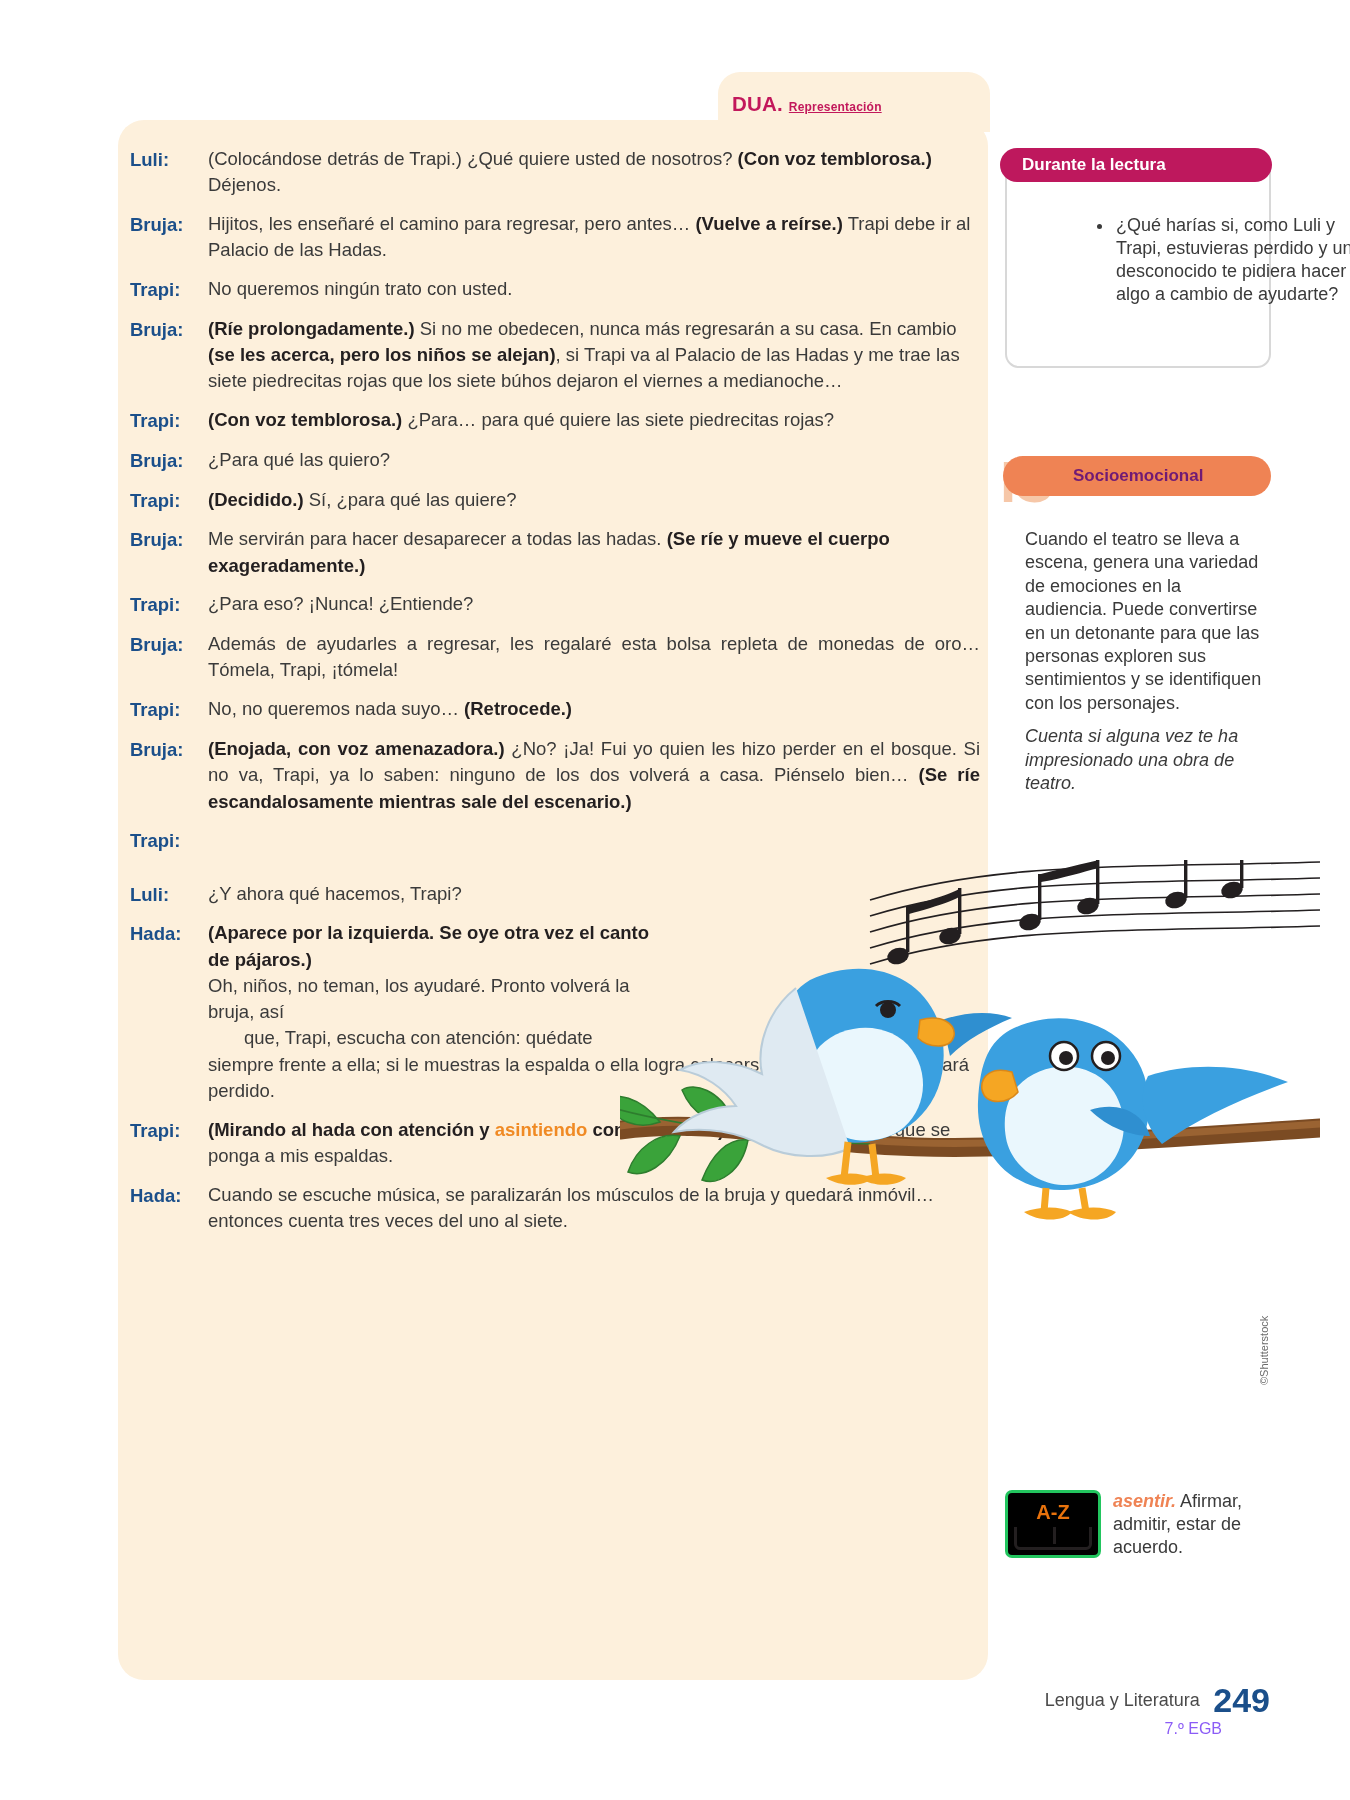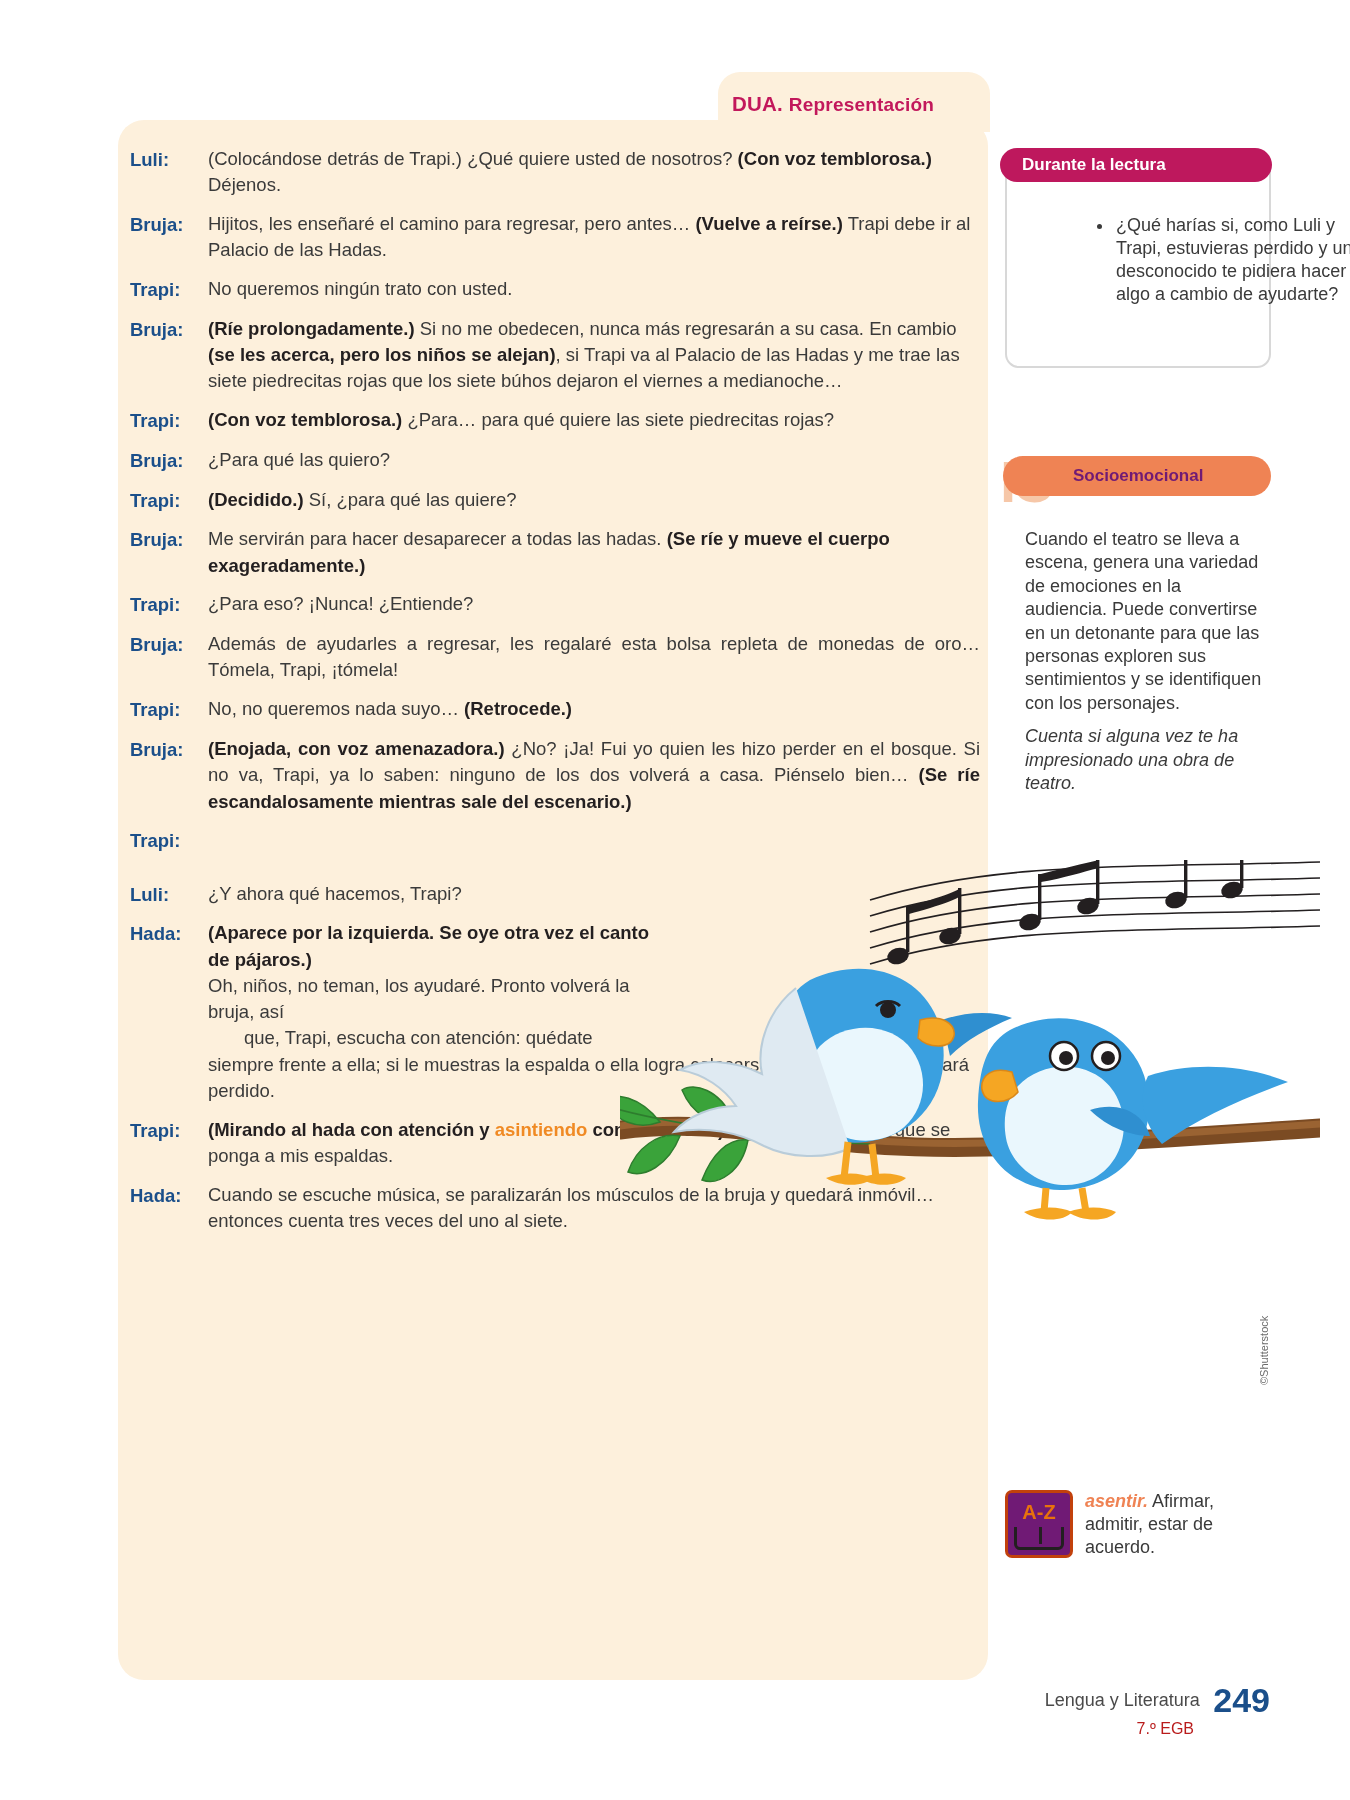--- a/index.html
+++ b/index.html
@@ -16,21 +16,21 @@
     background:#fdf0dc;border-radius:26px;
   }
   #dua-tab{
     position:absolute;left:718px;top:72px;width:272px;height:60px;
     background:#fdf0dc;border-radius:22px 22px 0 0;
   }
   #dua-label{
     position:absolute;left:732px;top:92px;width:255px;
     font-size:20.5px;color:#c2185b;font-weight:bold;letter-spacing:.2px;
   }
-  #dua-label .sub{font-size:19px;font-weight:bold;}
+  #dua-label .sub{font-size:12px;font-weight:bold;text-decoration:underline;}
   
   #dialogue{
     position:absolute;left:130px;top:146px;width:850px;
   }
   .line{display:flex;margin-bottom:12.5px;}
   .speaker{
     flex:0 0 78px;font-size:18.5px;font-weight:bold;color:#1b4f8a;
     line-height:1.42;padding-top:1px;
   }
   .speech{
@@ -75,41 +75,42 @@
   }
   #socio-body .ital{font-style:italic;display:block;margin-top:10px;}
   #credit{
     position:absolute;left:1258px;top:1385px;
     transform:rotate(-90deg);transform-origin:left top;
     font-size:11px;color:#6b6b6b;white-space:nowrap;
   }
   
   #glossary{position:absolute;left:1005px;top:1490px;width:270px;display:flex;gap:12px;}
   #az-icon{
-    flex:0 0 62px;height:62px;border:3px solid #c2410c;border-radius:7px;background:#701a75;
+    flex:0 0 62px;height:62px;border:3px solid #22c55e;border-radius:7px;background:#000000;
     position:relative;
+    padding-left:28px;
   }
   #az-icon .az{
     position:absolute;left:0;right:0;top:8px;text-align:center;
     font-size:20px;font-weight:bold;color:#e8720c;
   }
   #az-icon .book{
     position:absolute;left:6px;right:6px;bottom:5px;height:20px;
     border:3px solid #231f20;border-radius:0 0 6px 6px;border-top:none;
   }
   #az-icon .book:after{
     content:"";position:absolute;left:50%;top:0;width:3px;height:17px;background:#231f20;
   }
   #gloss-text{font-size:18px;line-height:1.28;color:#3a3a3a;}
   #gloss-text .term{color:#ef8354;font-weight:bold;font-style:italic;}
   
   #footer{position:absolute;right:80px;bottom:62px;text-align:right;}
   #footer .f1{font-size:18px;color:#4a4a4a;display:inline-block;vertical-align:middle;}
   #footer .pg{font-size:34px;font-weight:bold;color:#1b4f8a;display:inline-block;vertical-align:middle;margin-left:9px;}
-  #footer .f2{font-size:16px;color:#b91c1c;display:block;margin-right:76px;}
+  #footer .f2{font-size:16px;color:#8b5cf6;display:block;margin-right:48px;}
   
   #art{position:absolute;left:620px;top:860px;width:700px;height:420px;}
 </style>
 </head>
 <body>
 
 <div id="dua-tab"></div>
 <div id="dua-label">
   <span>DUA.</span>
   <span class="sub">Representación</span>

